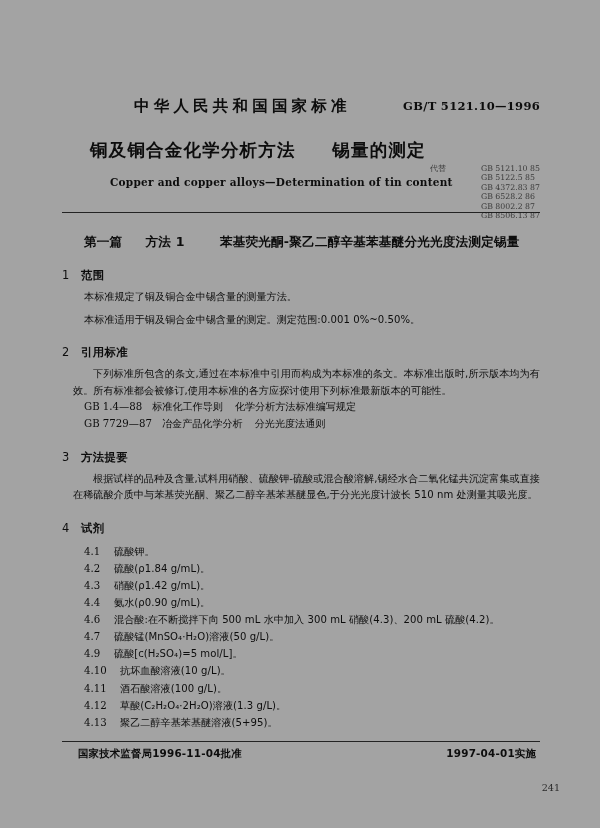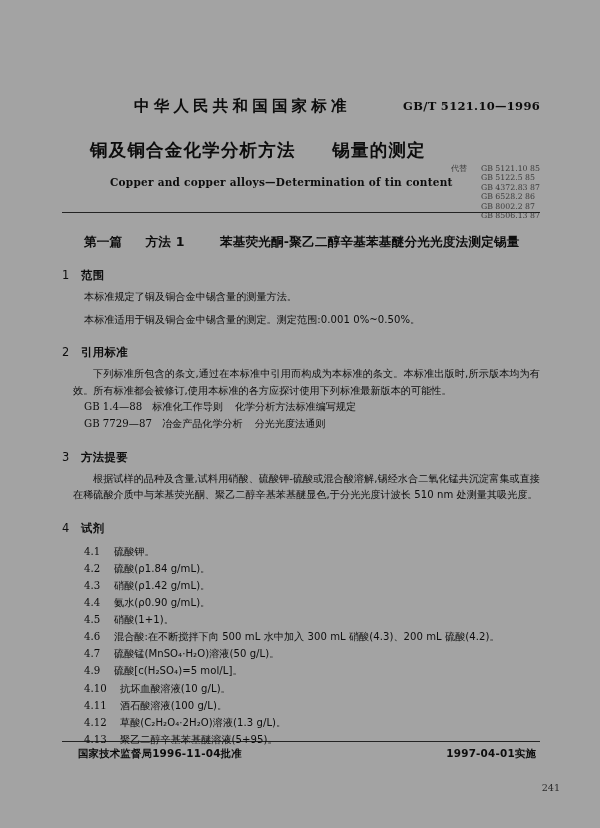--- a/index.html
+++ b/index.html
@@ -91,30 +91,31 @@
     top: 26px;
     font-size: 7.8px;
     font-family: "DejaVu Serif", "Liberation Serif", serif;
     color: #3a3a3a;
     line-height: 9.4px;
     text-align: left;
     white-space: nowrap;
   }
   .replaces .rep-label {
     float: left;
-    margin-right: 14px;
+    margin-right: 3px;
     font-family: Liberation Sans, sans-serif;
     font-size: 8px;
     line-height: 9.4px;
   }
   .replaces .rep-list {
     overflow: hidden;
   }
   .replaces .rep-list div {
     white-space: nowrap;
+    margin-left: 32px;
   }
 
   .rule {
     margin-top: 6px;
     height: 0;
     border-top: 1.6px solid #111;
     width: 478px;
     opacity: 0.88;
   }
 
@@ -307,23 +308,20 @@
       <div class="reagent">
         <span class="idx">4.2</span><span class="txt">硫酸(ρ1.84 g/mL)。</span>
       </div>
       <div class="reagent">
         <span class="idx">4.3</span><span class="txt">硝酸(ρ1.42 g/mL)。</span>
       </div>
       <div class="reagent">
         <span class="idx">4.4</span><span class="txt">氨水(ρ0.90 g/mL)。</span>
       </div>
       <div class="reagent">
-        <span class="idx">4.5</span><span class="txt">硝酸(1+1)。</span>
-      </div>
-      <div class="reagent">
         <span class="idx">4.6</span><span class="txt">混合酸:在不断搅拌下向 500 mL 水中加入 300 mL 硝酸(4.3)、200 mL 硫酸(4.2)。</span>
       </div>
       <div class="reagent">
         <span class="idx">4.7</span><span class="txt">硫酸锰(MnSO₄·H₂O)溶液(50 g/L)。</span>
       </div>
       <div class="reagent">
         <span class="idx">4.9</span><span class="txt">硫酸[c(H₂SO₄)=5 mol/L]。</span>
       </div>
       <div class="reagent">
         <span class="idx wide">4.10</span><span class="txt">抗坏血酸溶液(10 g/L)。</span>

